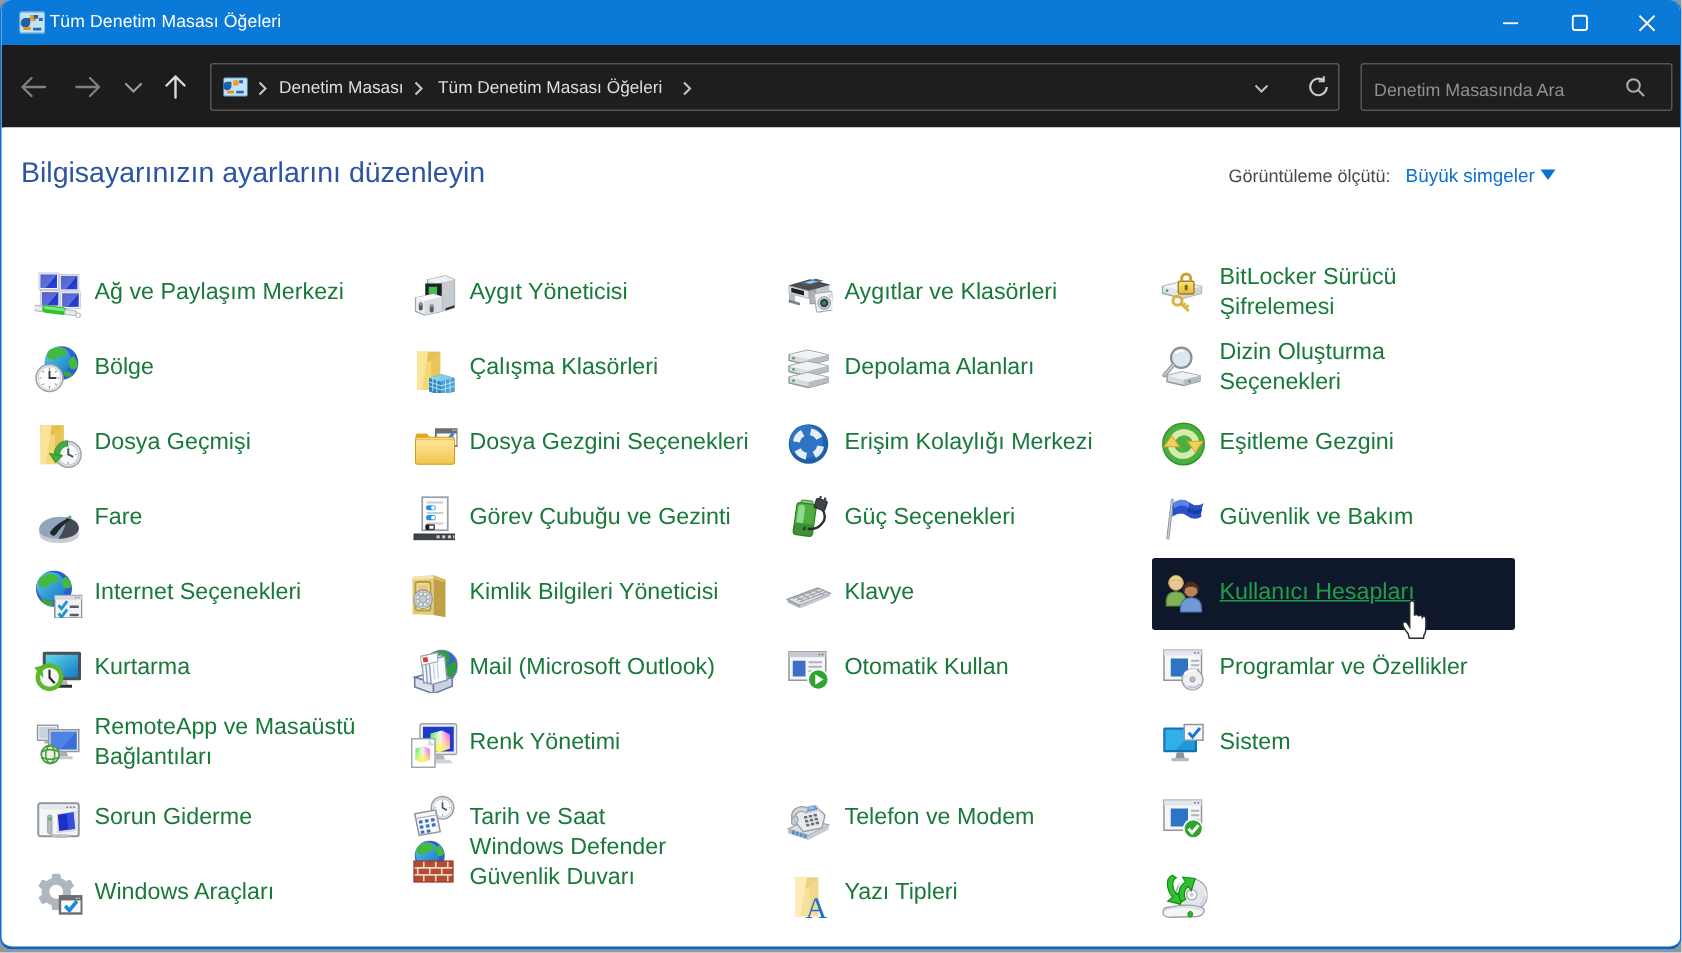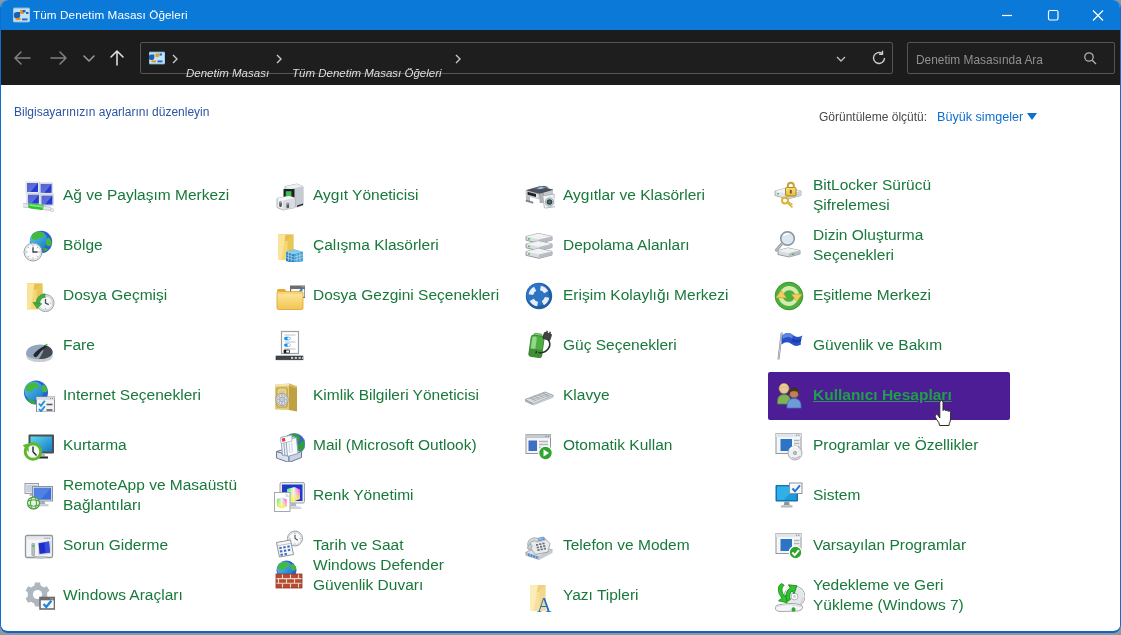--- a/index.html
+++ b/index.html
@@ -9,28 +9,28 @@
 .titlebar { position:absolute; left:0; top:0; width:100%; height:30px; background:#0b79d7; }
 .title-ic { position:absolute; left:12px; top:7px; }
 .title-tx { position:absolute; left:32px; top:8px; font-size:11.7px; color:#fff; letter-spacing:0.1px; }
 .capbtn { position:absolute; top:0; height:30px; width:46px; }
 .navbar { position:absolute; left:0; top:30px; width:100%; height:55px; background:#1c1c1c; }
 .navsvg { position:absolute; left:0; top:0; }
 .abox { position:absolute; left:139px; top:12px; width:753px; height:32px; background:#1e1e1e;
   border:1px solid #555555; border-radius:2px; color:#dedede; font-size:11.5px; }
 .sbox { position:absolute; left:906px; top:12px; width:208px; height:32px; background:#1e1e1e;
   border:1px solid #555555; border-radius:2px; color:#909090; font-size:11.9px; }
-.crumb { position:absolute; top:24px; white-space:nowrap;font-style:italic; }
+.crumb { position:absolute; top:10px; white-space:nowrap; }
 .content { position:absolute; left:2px; top:85px; width:1117px; height:545px; background:#ffffff; }
-.h1 { position:absolute; left:13px; top:20px; font-size:12px; color:#2b55a2; }
+.h1 { position:absolute; left:13px; top:20px; font-size:19px; color:#2b55a2; }
 .viewby { position:absolute; left:816px; top:25px; font-size:12px; color:#484848; }
 .viewby b { color:#0d6fd0; font-weight:normal; font-size:12.6px; }
 .tri { display:inline-block; width:0; height:0; border-left:5px solid transparent; border-right:5px solid transparent; border-top:7px solid #0d6fd0; margin-left:4px; position:relative; top:-1px; }
 .item { position:absolute; width:242px; height:48px; display:flex; align-items:center; }
-.item.hover { background:#4c1d95; border-radius:2px;font-weight:bold; }
+.item.hover { background:#0f172a; border-radius:2px; }
 .ic { width:32px; height:32px; margin-left:5px; flex:0 0 32px; }
 .lbl { margin-left:8px; font-size:15.5px; line-height:20.5px; color:#18793a; white-space:nowrap; position:relative; top:-1px; }
 .lbl.hov { color:#1fa048; text-decoration:underline; }
 </style></head><body>
 <div class="win">
  <div class="titlebar">
   <svg class="title-ic" width="17" height="16" viewBox="0 0 17 16">
     <rect x="0" y="1" width="17" height="14" rx="1.5" fill="#bfe3f9" stroke="#7db5dd" stroke-width="1"></rect>
     <path d="M4 5 a3.2 3.2 0 1 0 3.2 3.2 L7.2 5z" fill="#1f5fae"></path>
     <path d="M7 3 h4 v4 h-4z" fill="#f09a1e"></path>
@@ -423,21 +423,21 @@
       <div class="ic"><svg width="32" height="32" viewBox="0 0 32 32">
 <g>
 <circle cx="16" cy="16" r="13.8" fill="#4cb041"></circle>
 <circle cx="16" cy="16" r="13.8" fill="none" stroke="#37922c" stroke-width="1"></circle>
 <path d="M8 16.5 a8.3 8.3 0 0 1 16.3 -2.3" stroke="#d8eaaa" stroke-width="4.2" fill="none"></path>
 <path d="M24 15.5 a8.3 8.3 0 0 1 -16.3 2.3" stroke="#d8eaaa" stroke-width="4.2" fill="none"></path>
 <path d="M8.2 10.5 L13.4 17.8 L3 17.8 Z" fill="#f2cf5a" stroke="#d8a830" stroke-width="0.7"></path>
 <path d="M23.8 21.5 L18.6 14.2 L29 14.2 Z" fill="#f2cf5a" stroke="#d8a830" stroke-width="0.7"></path>
 </g>
         </svg></div>
-      <div class="lbl">Eşitleme Merkezi</div>
+      <div class="lbl">Eşitleme Gezgini</div>
     </div>
 <div class="item" style="left:17px;top:322px">
       <div class="ic"><svg width="32" height="32" viewBox="0 0 32 32">
 <g>
 <ellipse cx="16.5" cy="25.5" rx="13.8" ry="6.8" fill="#e8ebee"></ellipse>
 <ellipse cx="16.5" cy="26.8" rx="12.8" ry="5.2" fill="#c8cdd2"></ellipse>
 <path d="M3 23.5 q0 -5 6 -7.5 q6 -2.5 13 -1 q7 1.5 7.5 6.5 q0.5 4.5 -5.5 6.5 q-7 2 -14 0.5 q-7 -1.5 -7 -5z" fill="#93a5bd"></path>
 <path d="M21 15 q7 1.5 8.5 6 q1 4 -4.5 6.5 q-5 2 -9 1.5 q5.5 -8 5 -14z" fill="#434a52"></path>
 <path d="M10.5 24.5 q4 -5.5 11 -8.5 q1.5 -0.5 2.5 0.5 q-5.5 3.5 -9.5 9.5 q-1 1.5 -2.5 1 q-2 -0.8 -1.5 -2.5z" fill="#22272c"></path>
 <circle cx="23.5" cy="14.8" r="1.1" fill="#3fc04a"></circle>
@@ -458,20 +458,21 @@
 <path d="M11.5 19 h11" stroke="#c8cdd2" stroke-width="1.2"></path>
 <rect x="11" y="20" width="5.5" height="3" rx="0.4" fill="#ffffff" stroke="#3a4046" stroke-width="1"></rect>
 <rect x="11" y="20" width="2.2" height="3" fill="#1a1d20"></rect>
 <rect x="3" y="26" width="27" height="3.8" fill="#3f4549" stroke="#2a2e32" stroke-width="0.6"></rect>
 <rect x="18" y="26.9" width="2.1" height="2" fill="#c8cdd2"></rect>
 <rect x="21.8" y="26.9" width="2.1" height="2" fill="#c8cdd2"></rect>
 <rect x="25.6" y="26.9" width="2.1" height="2" fill="#c8cdd2"></rect>
 <rect x="29" y="26.9" width="1" height="2" fill="#c8cdd2"></rect>
 </g>
         </svg></div>
+      <div class="lbl">Görev Çubuğu ve Gezinti</div>
     </div>
 <div class="item" style="left:517px;top:322px">
       <div class="ic"><svg width="32" height="32" viewBox="0 0 32 32">
 <g>
 <g transform="rotate(8 13 16)">
 <rect x="9.5" y="3.5" width="8" height="2.8" rx="1.2" fill="#8fd08a" stroke="#3f8f3a" stroke-width="0.7"></rect>
 <rect x="7" y="5.5" width="13" height="21.5" rx="2.2" fill="#4fae3f"></rect>
 <rect x="8.2" y="6.8" width="4.5" height="19" rx="1.8" fill="#8fd98a"></rect>
 <rect x="7" y="19" width="13" height="8" rx="2" fill="#3f8f34"></rect>
 <rect x="7" y="5.5" width="13" height="21.5" rx="2.2" fill="none" stroke="#2f7f2a" stroke-width="0.8"></rect>
@@ -839,21 +840,20 @@
 <g>
 <rect x="3" y="3.5" width="25" height="20" fill="#f4f6f8" stroke="#8f959c" stroke-width="1"></rect>
 <rect x="3" y="3.5" width="25" height="3.4" fill="#e2e6ea"></rect>
 <path d="M23 5.2 h1.2 M25.3 5.2 h1.2" stroke="#7a7f84" stroke-width="1"></path>
 <rect x="7.5" y="9" width="11.5" height="12" fill="#2e74c4"></rect>
 <path d="M21 10.5 h5.5 M21 13.5 h5.5 M21 16.5 h5.5 M21 19.5 h5.5" stroke="#b0b5ba" stroke-width="1.3"></path>
 <circle cx="22.5" cy="22.5" r="6.3" fill="#2fa52f" stroke="#ffffff" stroke-width="1.2"></circle>
 <path d="M19.3 22.5 l2.4 2.6 4.3-5" stroke="#ffffff" stroke-width="2" fill="none"></path>
 </g>
         </svg></div>
-      <div class="lbl">Varsayılan Programlar</div>
     </div>
 <div class="item" style="left:17px;top:572px">
       <div class="ic"><svg width="32" height="32" viewBox="0 0 32 32">
 <g>
 <path d="M12 2.5 h5 l0.8 3.2 a9.5 9.5 0 0 1 3 1.7 l3.1-1.1 2.5 4.3 -2.3 2.2 a9.5 9.5 0 0 1 0 3.5 l2.3 2.2 -2.5 4.3 -3.1-1.1 a9.5 9.5 0 0 1 -3 1.7 l-0.8 3.2 h-5 l-0.8-3.2 a9.5 9.5 0 0 1 -3 -1.7 l-3.1 1.1 -2.5-4.3 2.3-2.2 a9.5 9.5 0 0 1 0 -3.5 l-2.3-2.2 2.5-4.3 3.1 1.1 a9.5 9.5 0 0 1 3 -1.7z" fill="#aeb6bf"></path>
 <circle cx="14.5" cy="14.5" r="4.6" fill="#ffffff"></circle>
 <rect x="17" y="17.5" width="14.5" height="11.5" fill="#fafbfc" stroke="#6d6d6d" stroke-width="1.6"></rect>
 <rect x="17" y="17.5" width="14.5" height="2.8" fill="#6d6d6d"></rect>
 <path d="M27.5 18.9 h1 M29.2 18.9 h1" stroke="#d0d0d0" stroke-width="0.9"></path>
 <path d="M20.5 24 l2.8 3 5-6.2" stroke="#1e88d8" stroke-width="2.4" fill="none"></path>
@@ -932,17 +932,16 @@
 <path d="M14 21 a9 9 0 0 0 4 3.6" stroke="#f2e8c0" stroke-width="1.6" fill="none"></path>
 <circle cx="21.5" cy="16.5" r="3.4" fill="#ffffff" stroke="#b0b5ba" stroke-width="1"></circle>
 <circle cx="21.5" cy="16.5" r="1.4" fill="#c8cdd2"></circle>
 <path d="M2.5 27.5 q0 -2 2.5 -2.5 L15 23.5 q8 -0.5 13 1.5 q2.5 1 1.5 3 q-1 2.5 -4 3 L9 31.5 q-5 0.5 -6.5 -2z" fill="#f4f5f6" stroke="#9aa0a6" stroke-width="0.9"></path>
 <path d="M3 26.5 q6 -2.5 13 -2.5 q7.5 0 12.5 2.5 l0 1 q-6 -2.5 -12.5 -2.5 q-7 0 -13 2.5z" fill="#d8dce0"></path>
 <ellipse cx="20.5" cy="29.5" rx="1.6" ry="1.9" fill="#2fb42f" stroke="#1e8a1e" stroke-width="0.6"></ellipse>
 <path d="M8.5 3.5 q-3.5 1.5 -3.2 6.5 q0.3 4.5 3.5 8 l-3.3 2.8 8.5 2 0.5 -9 -3 2.5 q-2.5 -3 -2.6 -6.3 q-0.1 -3.5 2.3 -4.8z" fill="#2fc42f" stroke="#158a15" stroke-width="0.8"></path>
 <path d="M16.5 21.5 q-2.8 -2.8 -3 -7 q-0.2 -4.5 2.7 -6.7 l-2.7 -2.6 8.3 -1.2 -0.6 8.6 -2.6 -2.4 q-1.6 1.6 -1.5 4.2 q0.1 2.8 1.8 4.6z" fill="#2fc42f" stroke="#158a15" stroke-width="0.8" transform="rotate(14 16 13)"></path>
 </g>
         </svg></div>
-      <div class="lbl">Yedekleme ve Geri<br>Yükleme (Windows 7)</div>
     </div>
 <svg width="26" height="28" viewBox="0 0 26 28" style="position:absolute;left:931px;top:399px;z-index:50">
 <path d="M7.5 26.5 L6.8 23.5 Q3.8 20 3.2 17.4 Q3 15.8 4.4 15.6 Q5.6 15.4 6.6 17 L7.8 19 L7.8 3.4 Q7.8 1.5 9.4 1.5 Q11 1.5 11 3.4 L11 11.5 Q11 10.6 12.2 10.6 Q13.4 10.6 13.6 11.8 Q13.8 11 14.9 11.1 Q16 11.2 16.2 12.4 Q16.5 11.7 17.4 11.9 Q18.6 12.1 18.6 13.6 L18.6 19 Q18.6 22.8 17.3 24.5 L17 26.5 Z" fill="#ffffff" stroke="#2a2a2a" stroke-width="1"></path>
 </svg>
 </div>
 </body></html>

